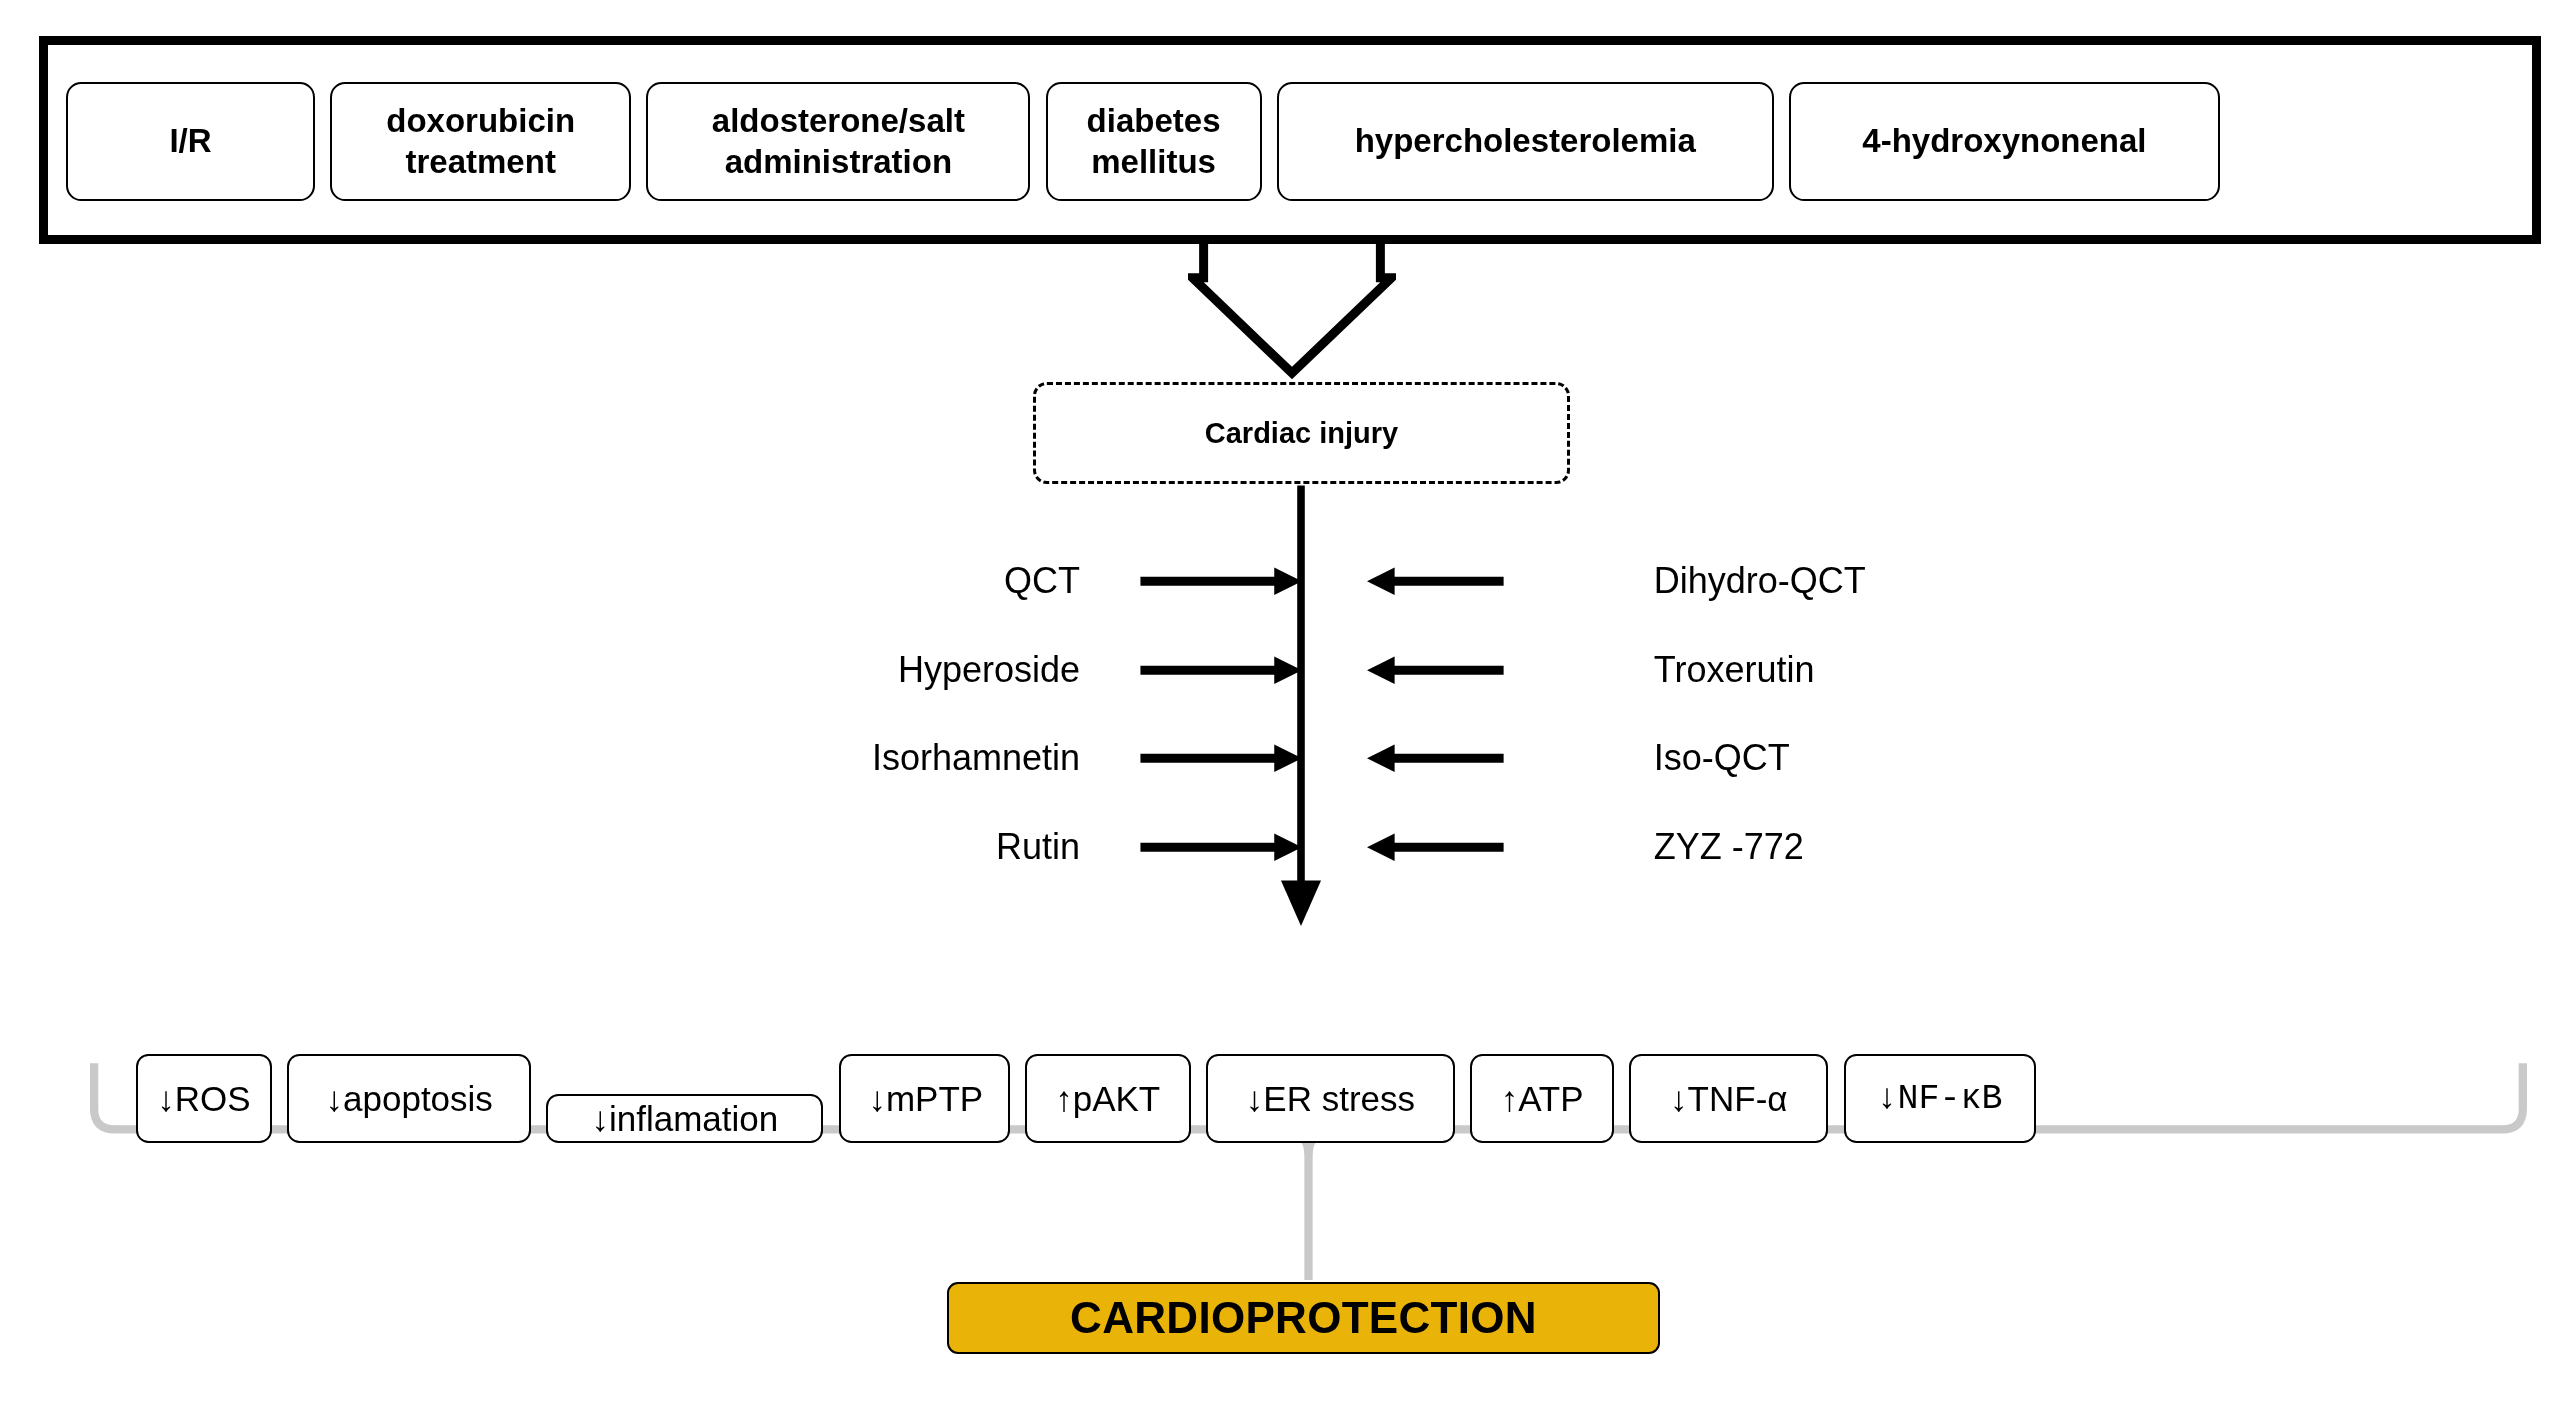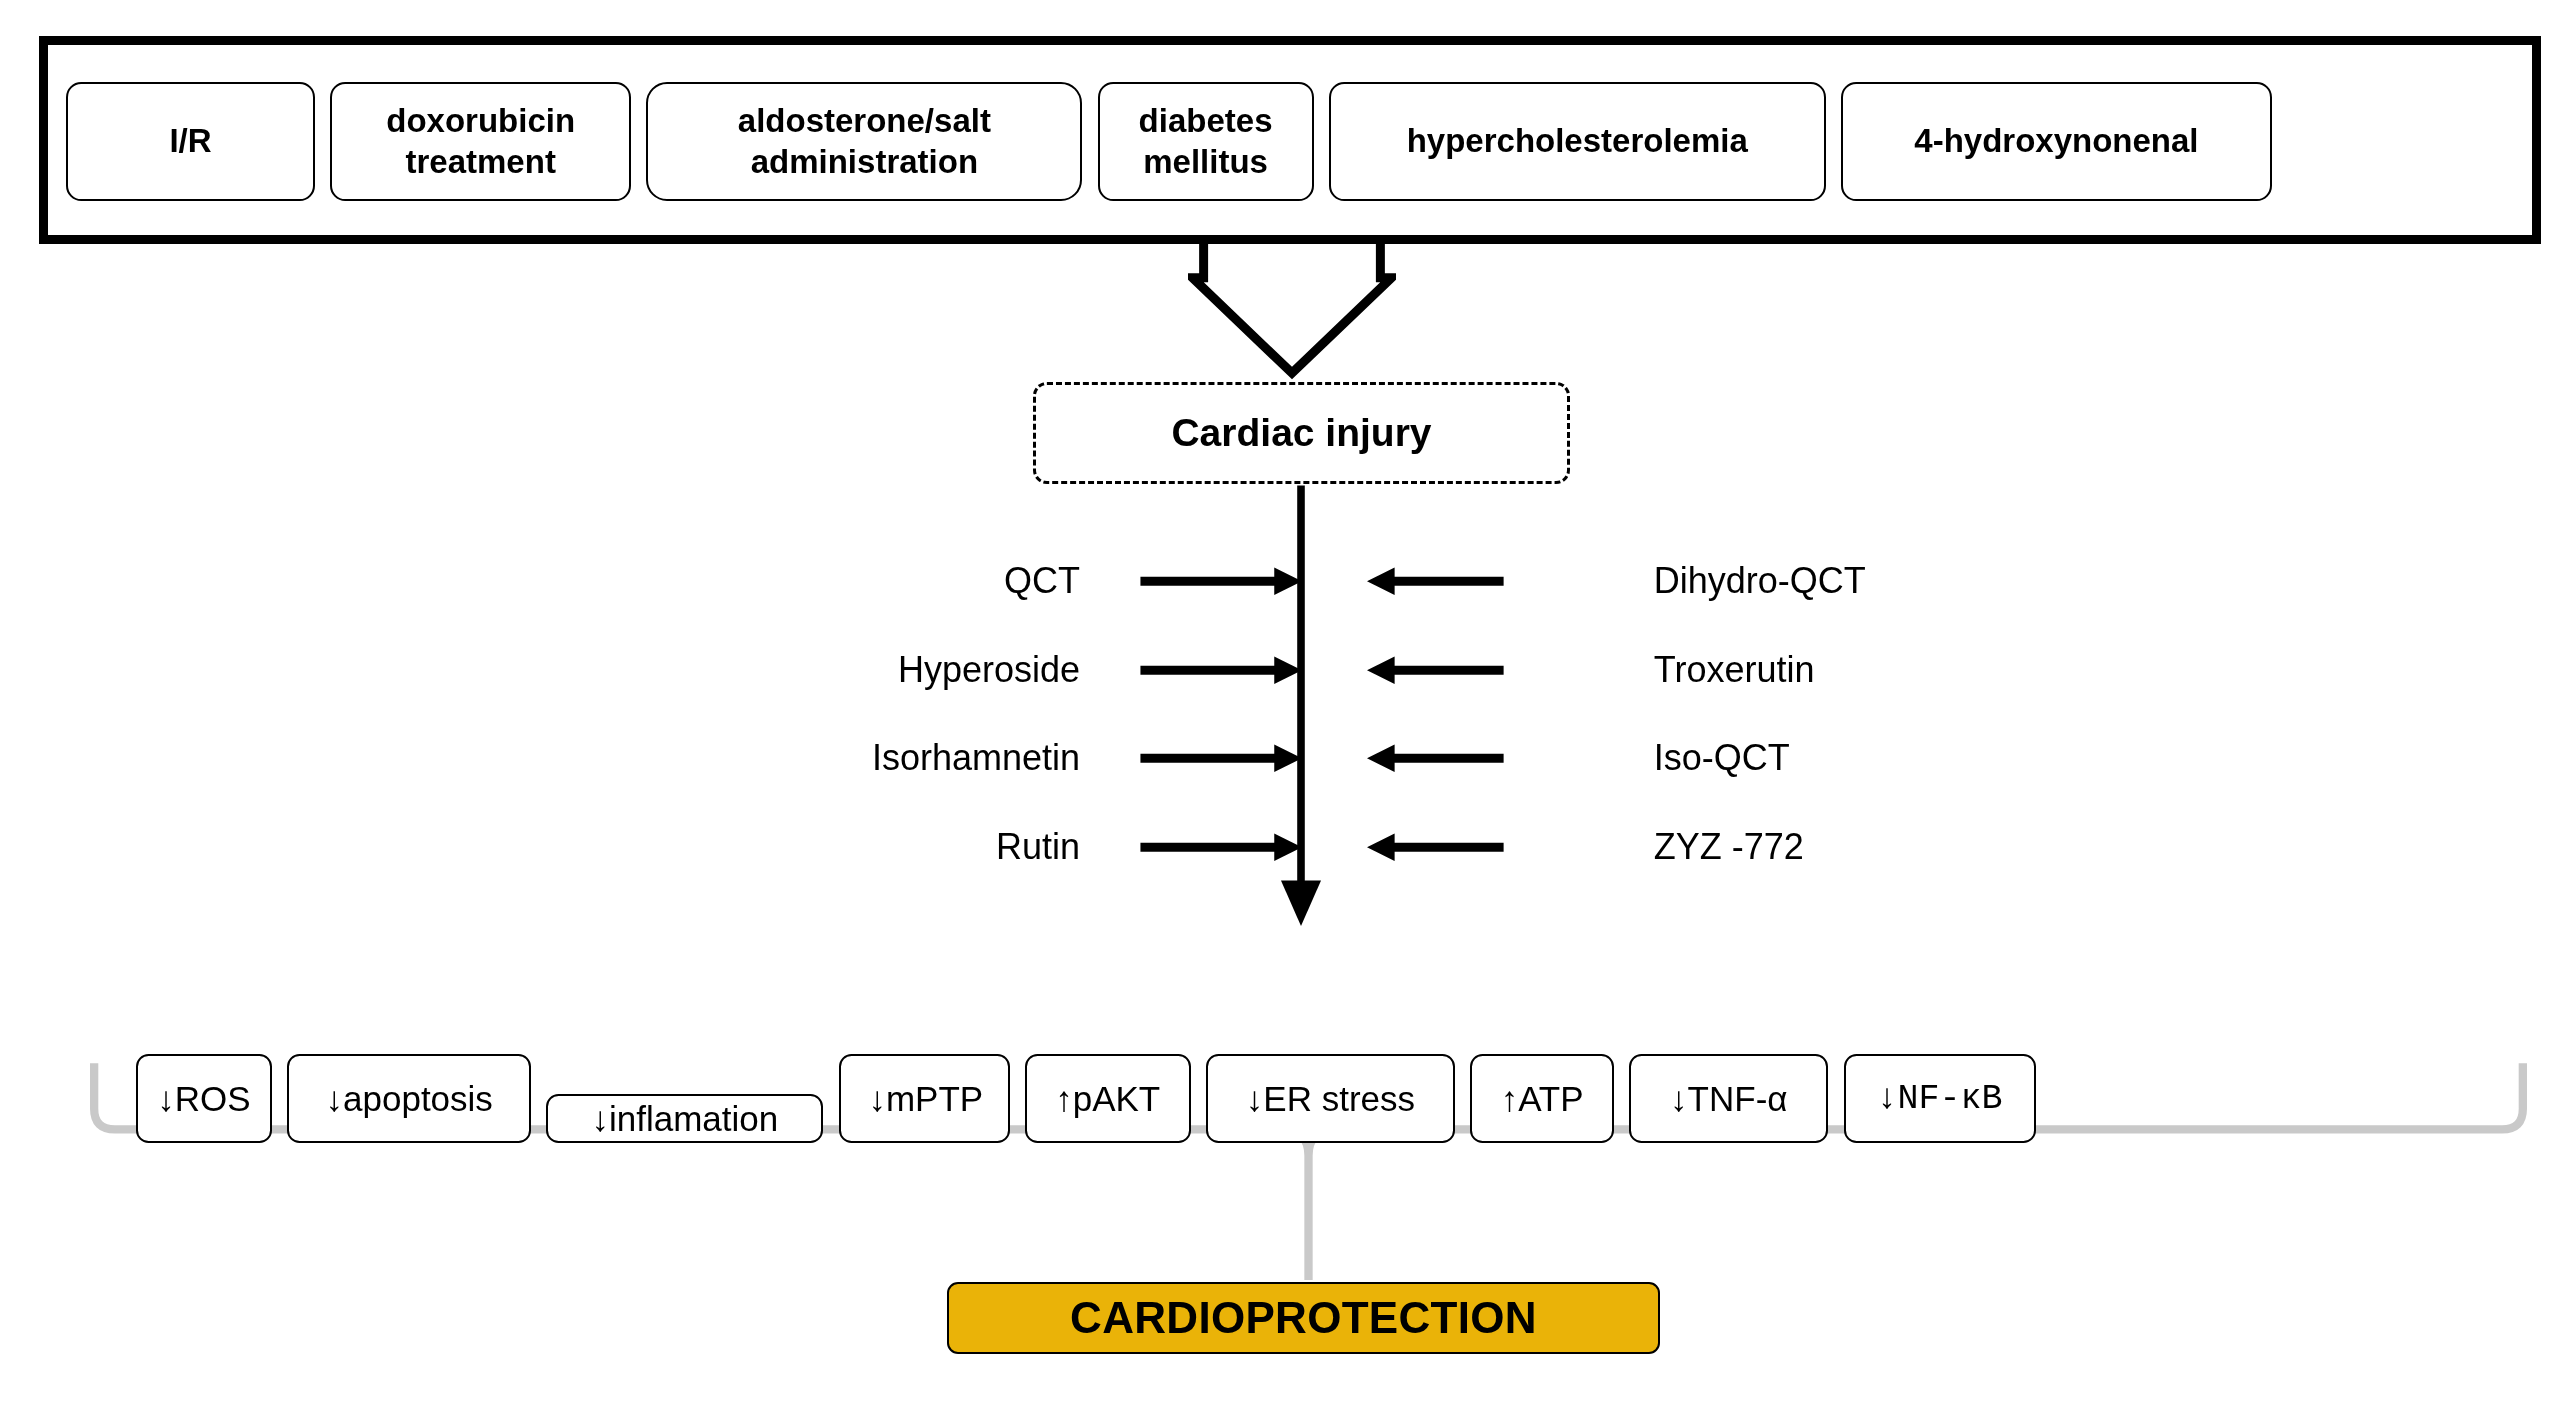--- a/index.html
+++ b/index.html
@@ -78,21 +78,21 @@
     top: 382px;
     width: 537px;
     height: 102px;
     border: 3.5px dashed #000000;
     border-radius: 14px;
     background: #ffffff;
     display: flex;
     align-items: center;
     justify-content: center;
     font-weight: bold;
-    font-size: 39px;
+    font-size: 29px;
     z-index: 5;
   }
 
   
   .vert-arrow {
     left: 1272px;
     top: 485px;
     width: 58px;
     height: 443px;
     z-index: 3;
@@ -204,21 +204,21 @@
   <div class="abs outer-box"></div>
 
   <div class="cond-row" id="cond-row">
       <div class="cond-box" style="width: 249px;">
         <span class="lbl">I/R</span>
       </div>
       <div class="cond-box" style="width: 301px;">
         <span class="lbl">doxorubicin
 treatment</span>
       </div>
-      <div class="cond-box" style="width: 436px; border-radius: 21px;">
+      <div class="cond-box" style="width: 384px;">
         <span class="lbl">aldosterone/salt
 administration</span>
       </div>
       <div class="cond-box" style="width: 216px;">
         <span class="lbl">diabetes
 mellitus</span>
       </div>
       <div class="cond-box" style="width: 497px;">
         <span class="lbl">hypercholesterolemia</span>
       </div>

